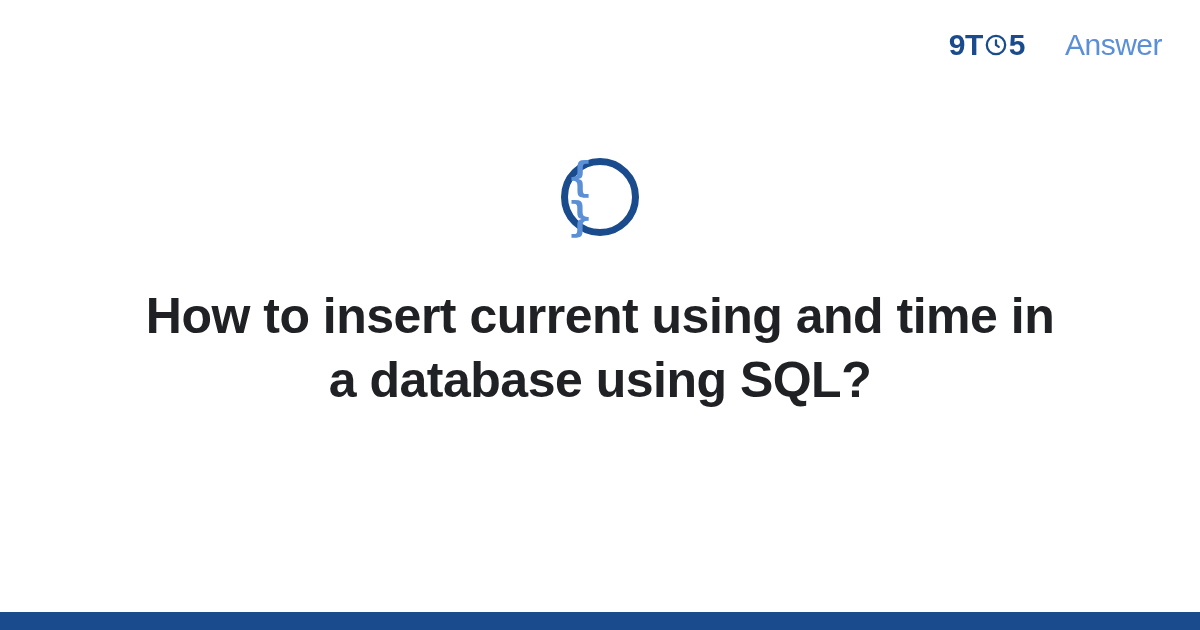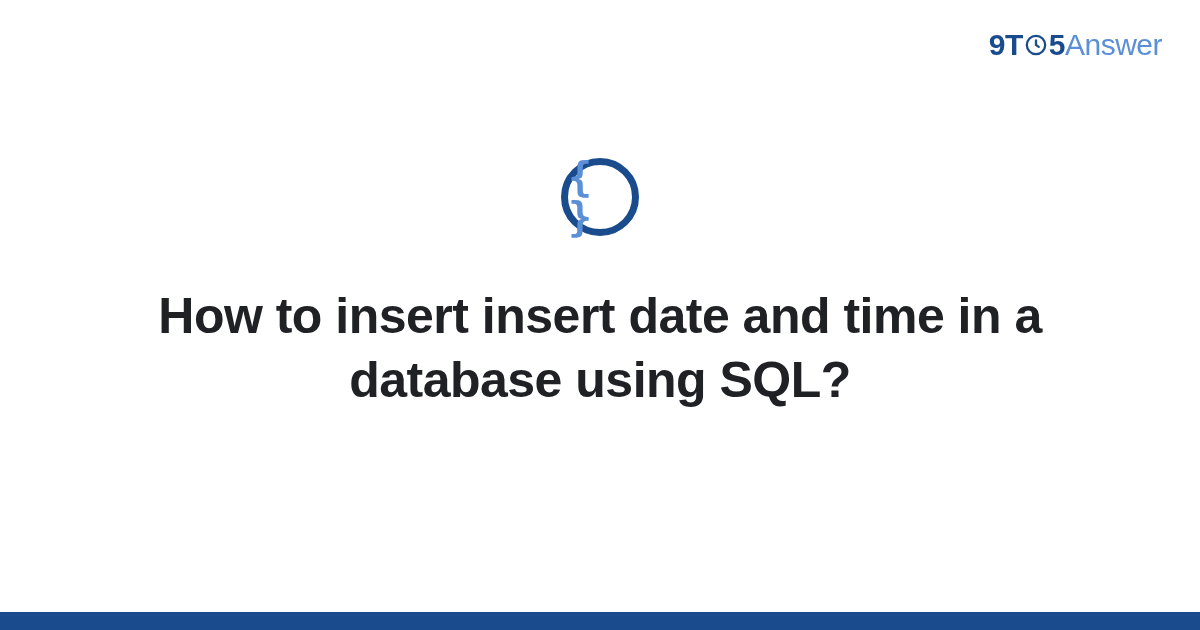--- a/index.html
+++ b/index.html
@@ -39,20 +39,21 @@
       width: 24px;
       height: 24px;
       margin: 0 1px;
     }
     .logo-brand .five {
       color: #1a4b8c;
     }
     .logo-brand .answer {
       color: #5b8fd6;
       font-weight: 500;
+      margin-left: 40px;
     }
     .content {
       position: absolute;
       top: 0;
       left: 0;
       right: 0;
       bottom: 0;
       display: flex;
       flex-direction: column;
       align-items: center;
@@ -109,16 +110,16 @@
     </svg>
   </span>
   <span class="five">5</span>
   <span class="answer">Answer</span>
 </div>
 
 <div class="content">
   <div class="badge-icon">
     <span class="braces">{ }</span>
   </div>
-  <h1 class="title">How to insert insert date and time in a database using SQL?</h1>
+  <h1 class="title">How to insert current using and time in a database using SQL?</h1>
 </div>
 
 <div class="footer-bar"></div>
 
 </body></html>

